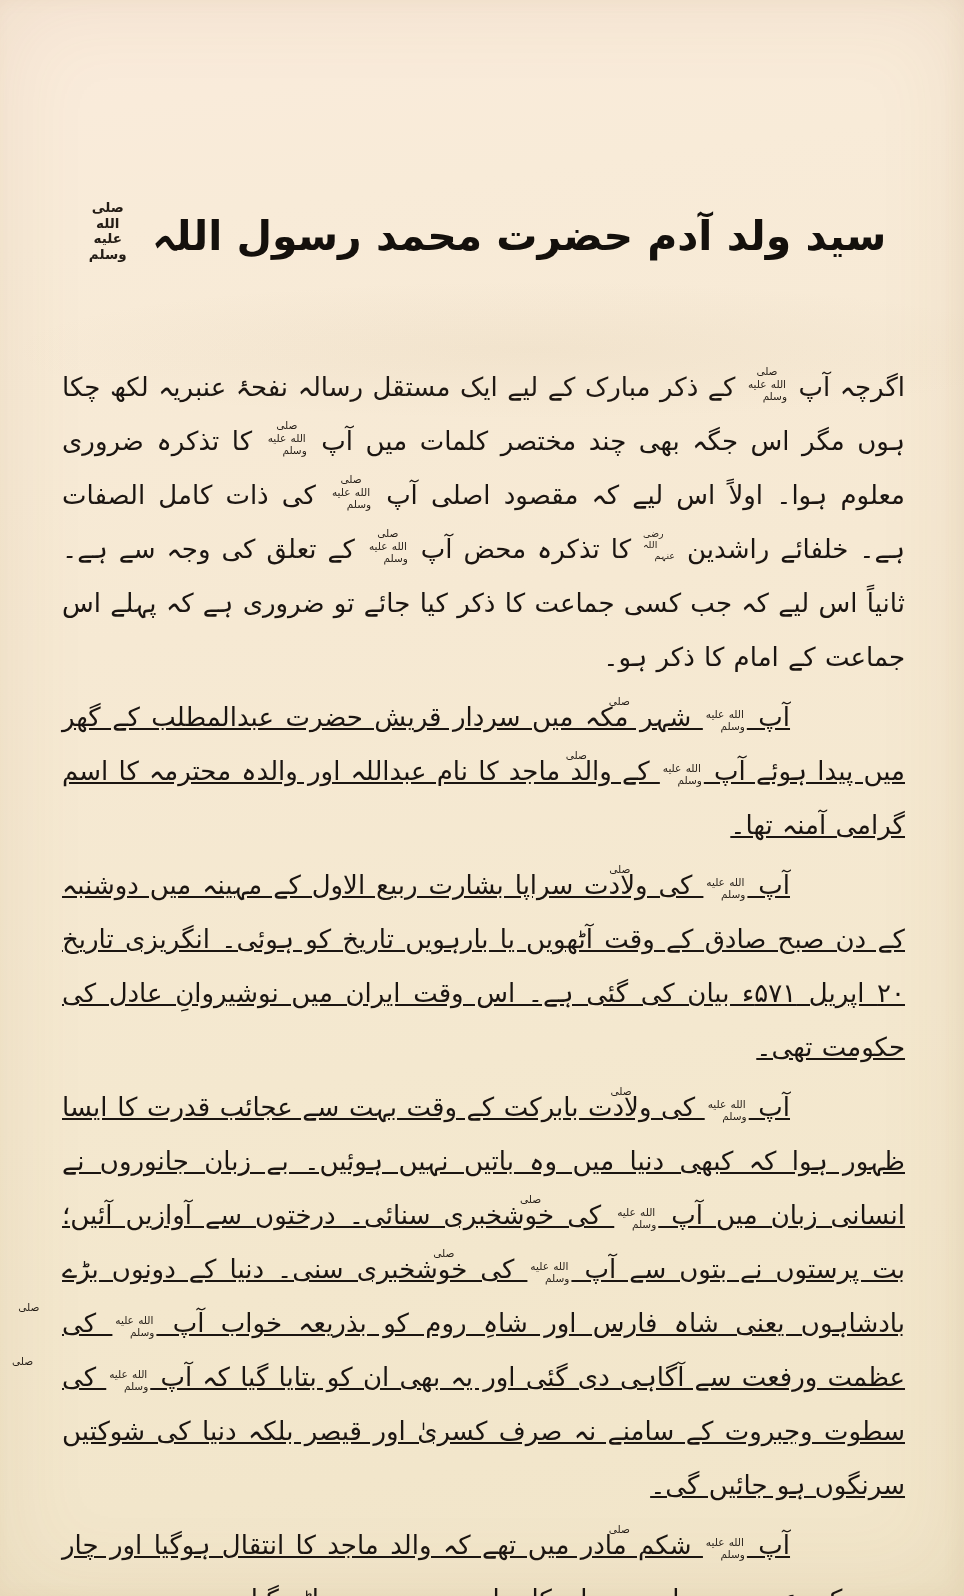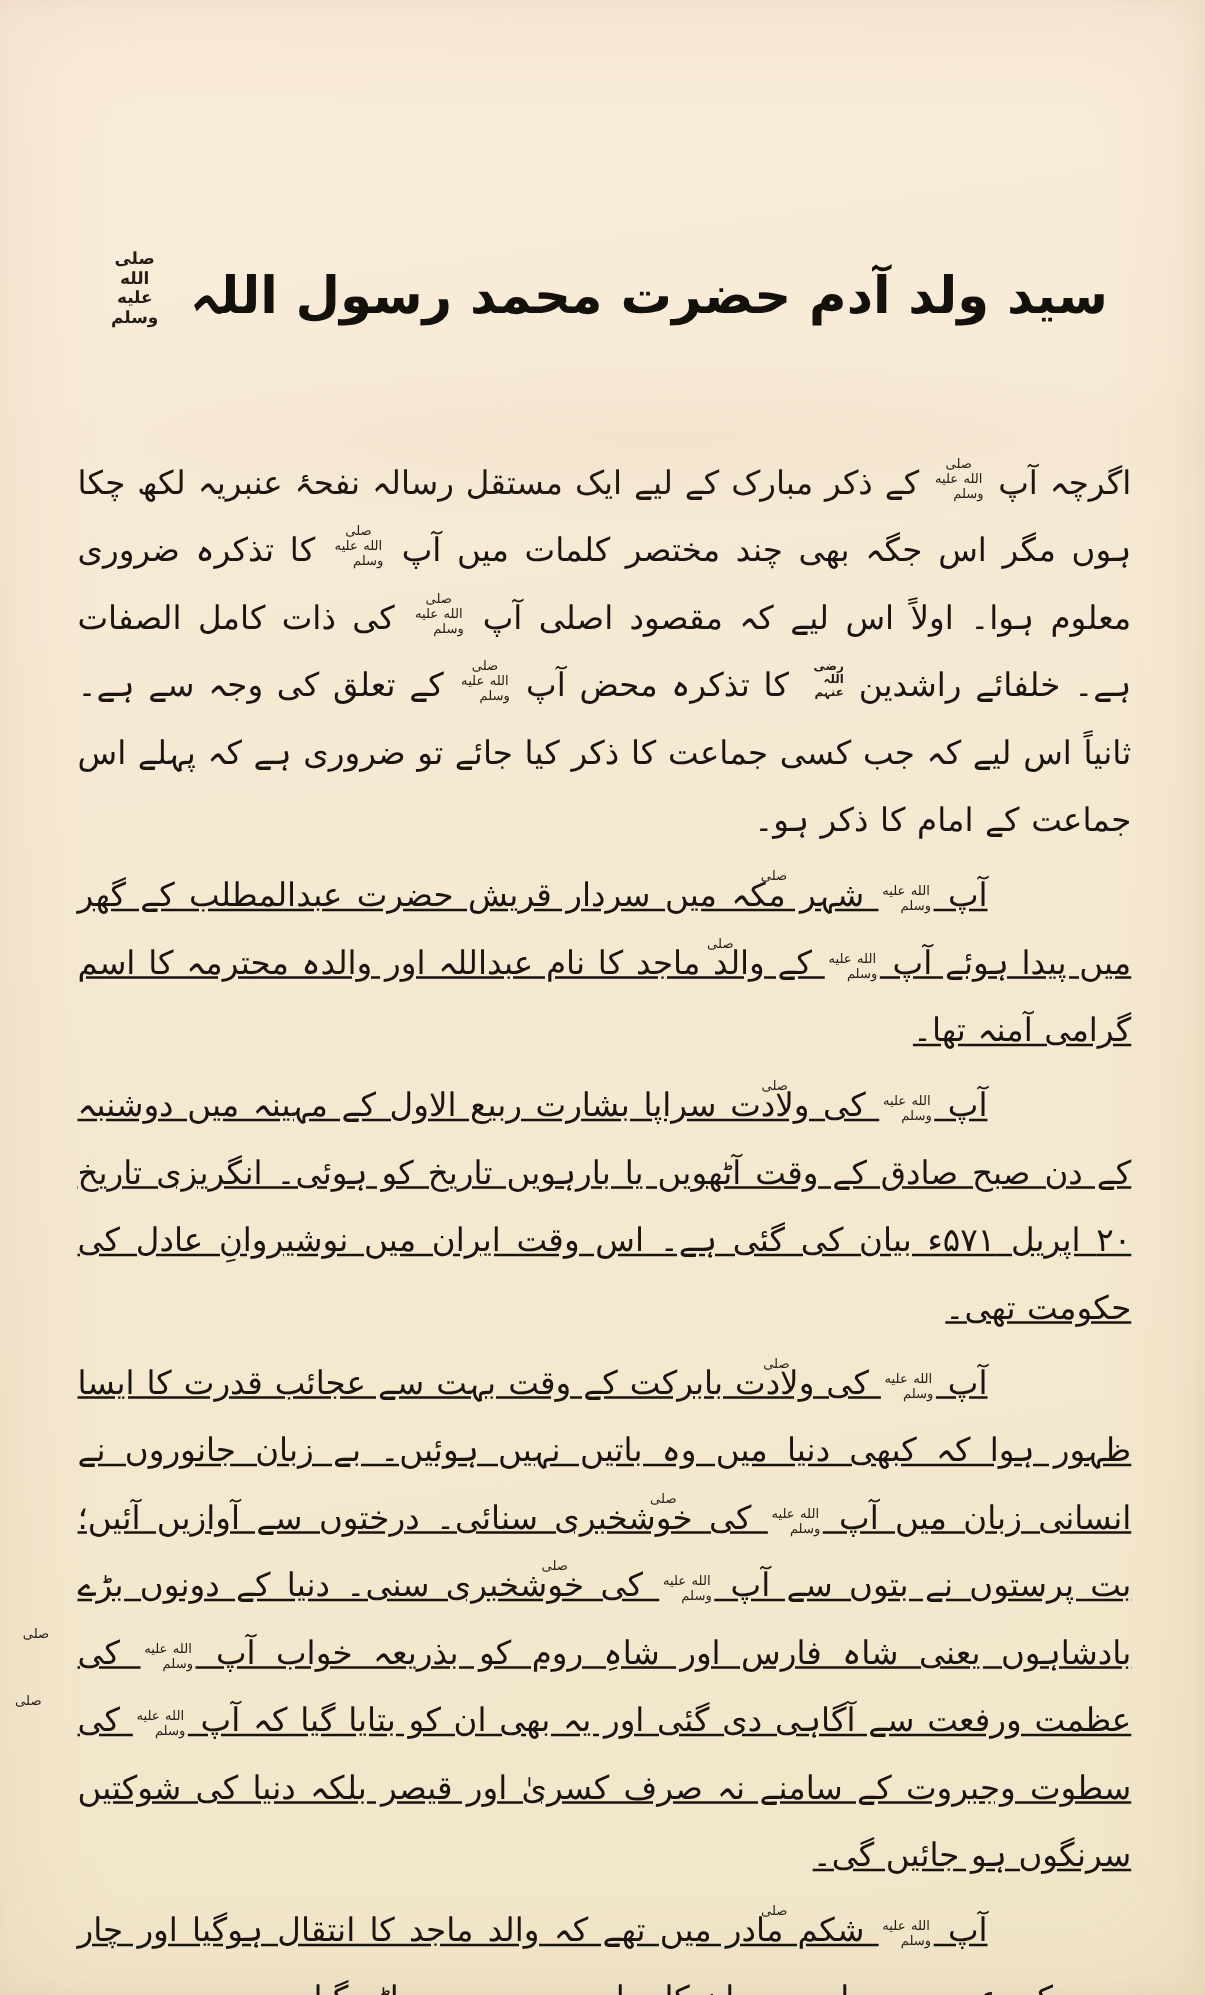--- a/index.html
+++ b/index.html
@@ -82,27 +82,26 @@
     width: 56px;
     font-size: 13.5px;
     transform: translateY(-8px);
     font-weight: 700;
   }
   .raz {
     display: inline-block;
     width: 32px;
     font-size: 9.5px;
     line-height: 1.15;
-    text-align: right;
+    text-align: left;
     vertical-align: middle;
     transform: translateY(-5px);
     white-space: normal;
     margin: 0 1px;
     color: #241d16;
-    font-weight: bold;
   }
 </style>
 </head>
 <body>
 
 <div class="page">
 
   <h1 class="title">سید ولد آدم حضرت محمد رسول اللہ <span class="saw">صلى الله عليه وسلم</span></h1>
 
   <div class="body-text">

